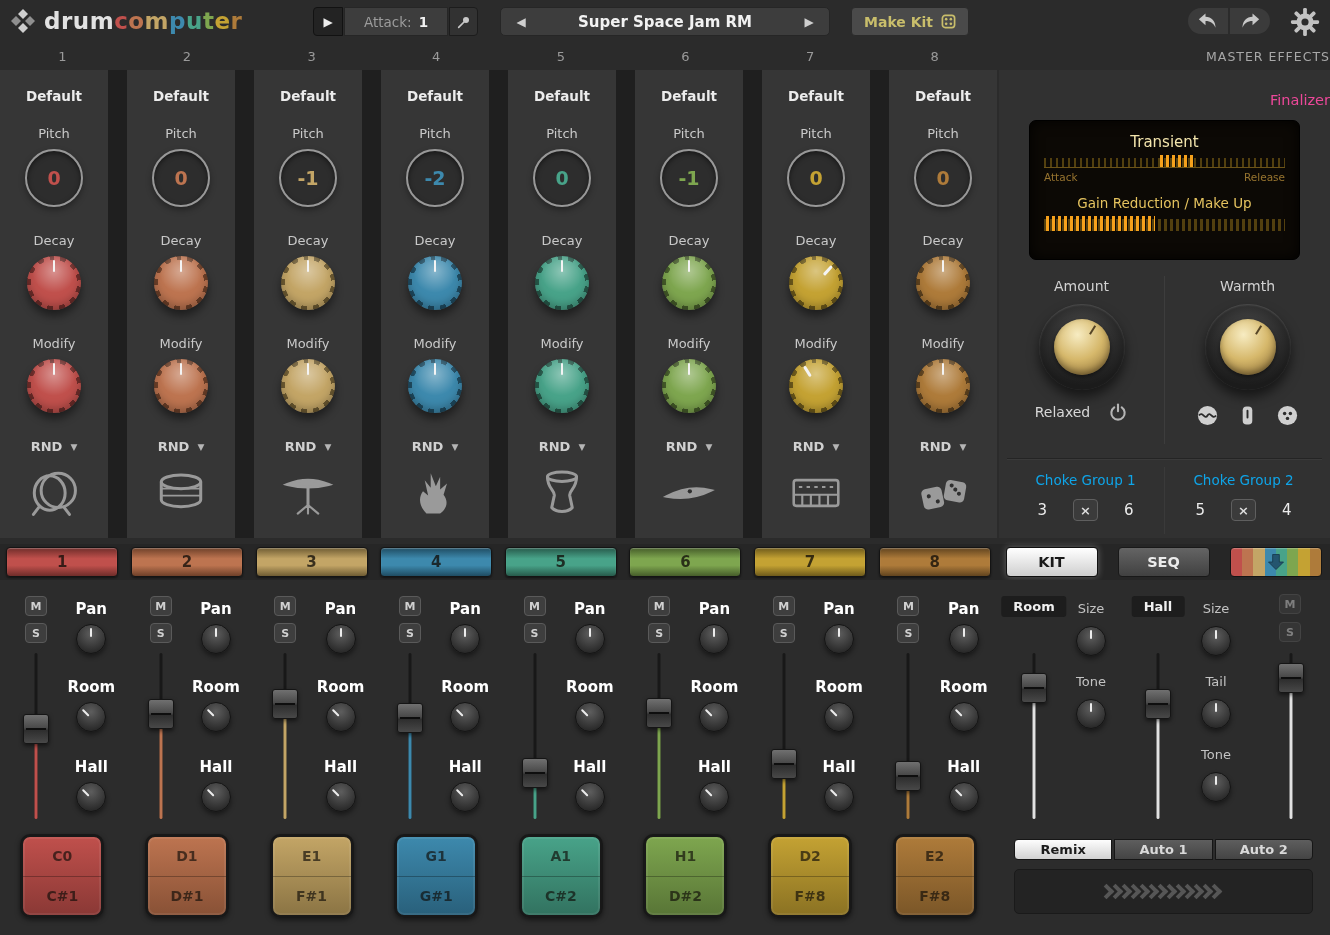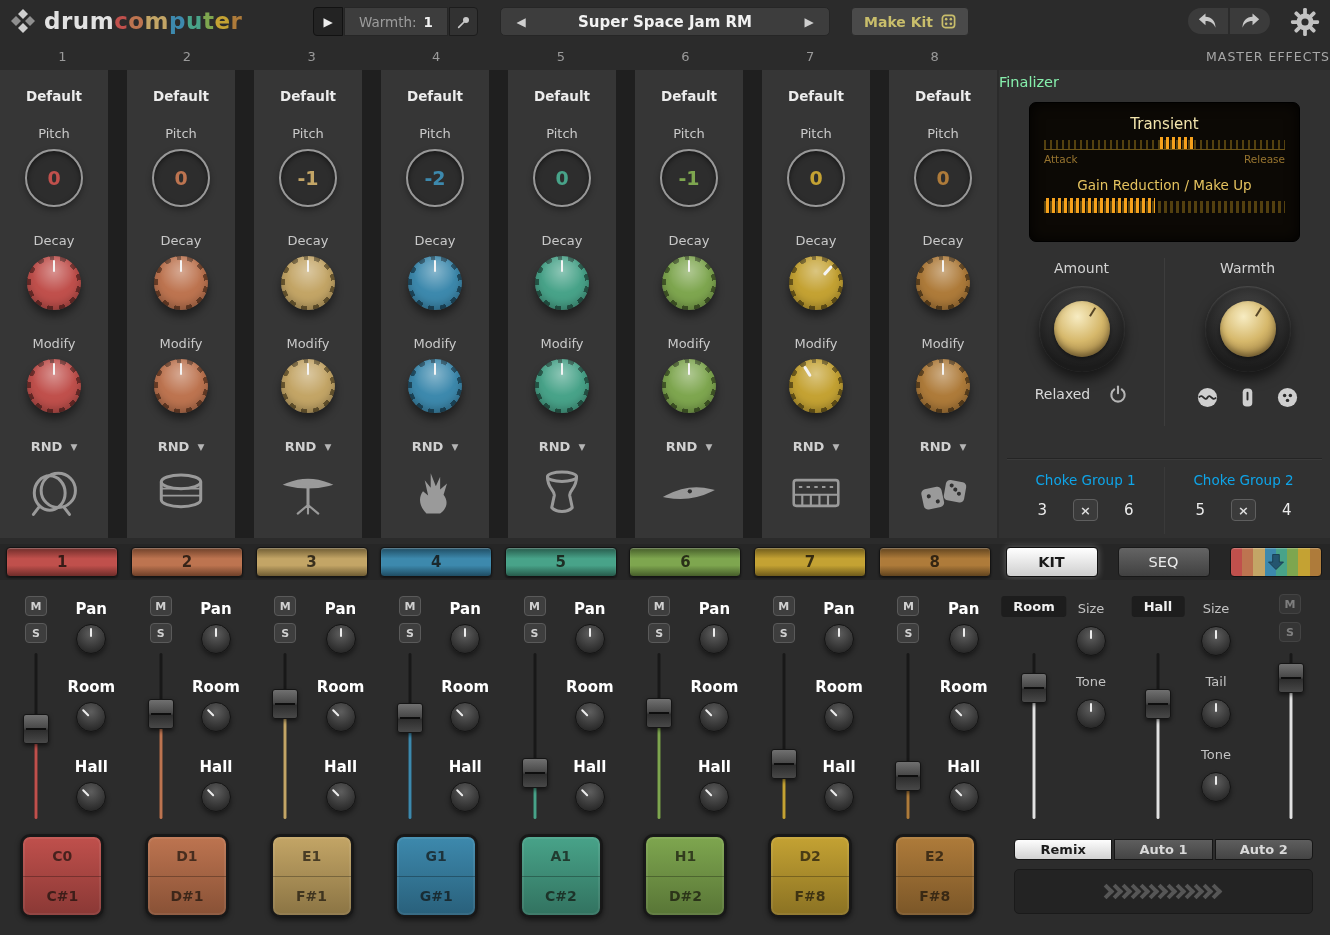--- a/index.html
+++ b/index.html
@@ -52,21 +52,21 @@
       repeating-conic-gradient(var(--ch) 0 14deg, var(--chd) 14deg 28deg);
     box-shadow:0 6px 9px rgba(0,0,0,.45), inset 0 -5px 8px rgba(0,0,0,.25);}
   .color-knob .pointer{position:absolute;left:50%;top:4px;width:2.5px;height:12px;margin-left:-1.25px;background:#f4f4f4;border-radius:2px;transform-origin:50% 23px;transform:rotate(var(--angle,0deg));}
   .rnd{margin-top:26px;display:flex;align-items:center;gap:8px;color:#d0d0d0;font-size:13px;font-weight:bold;cursor:pointer;}
   .rnd .tri{font-size:9px;color:#b5b5b5;}
   .instr-icon{margin-top:14px;width:64px;height:50px;display:flex;align-items:center;justify-content:center;cursor:pointer;}
   .instr-icon svg{width:60px;height:48px;}
 
   
   .master-panel{width:331px;margin-left:2px;background:#313131;position:relative;}
-  .fin-title{text-align:left;margin-top:4px;font-size:14.5px;color:#86efac;}
+  .fin-title{text-align:right;margin-top:22px;font-size:14.5px;color:#ec4899;}
   .fin-screen{margin:12px 30px 0;height:140px;background:#0c0905;border-radius:7px;border:1px solid #000;box-shadow:inset 0 0 14px rgba(0,0,0,.9);padding:10px 14px;}
   .fs-mode{text-align:center;color:#f2e4ac;font-size:15px;margin-top:2px;}
   .fs-meter{position:relative;height:10px;margin-top:7px;background:repeating-linear-gradient(90deg,#53400f 0 2px,rgba(0,0,0,0) 2px 6px);border-bottom:1px solid #6b5318;}
   .fs-meter .active{position:absolute;top:-3px;bottom:0;left:var(--al);width:var(--aw);background:repeating-linear-gradient(90deg,#f5a11c 0 3px,rgba(0,0,0,0) 3px 6px);}
   .fs-ar{display:flex;justify-content:space-between;color:#97742f;font-size:10.5px;margin-top:3px;}
   .fs-line2{text-align:center;color:#e5c35f;font-size:13.5px;margin-top:12px;}
   .fs-meter.m2{height:12px;margin-top:8px;border-bottom:none;background:repeating-linear-gradient(90deg,#53400f 0 3px,rgba(0,0,0,0) 3px 6px);}
   .amt-wrm{display:flex;margin-top:12px;position:relative;}
   .aw-col{flex:1;display:flex;flex-direction:column;align-items:center;}
   .aw-divider{width:1px;background:#242424;border-right:1px solid #3d3d3d;height:168px;margin-top:4px;}
@@ -87,21 +87,21 @@
 
   
   .selectrow{position:absolute;top:544px;left:0;width:100%;height:36px;background:#262626;display:flex;align-items:center;}
   .sel-cell{flex:1;display:flex;justify-content:center;}
   .sel-btn{width:112px;height:30px;border-radius:4px;border:1px solid #141414;
     background:linear-gradient(180deg, var(--chd) 0%, var(--ch) 38%, var(--ch) 62%, var(--chd) 100%);
     box-shadow:inset 0 1px 1px rgba(255,255,255,.28), 0 1px 2px rgba(0,0,0,.5);
     color:rgba(18,14,9,.78);font-size:15px;font-weight:bold;}
   .sel-right{width:333px;display:flex;justify-content:center;gap:20px;}
   .kit-btn{width:92px;height:30px;border-radius:4px;background:linear-gradient(180deg,#ffffff,#cfcfcf);border:1px solid #111;color:#191919;font-weight:bold;font-size:14.5px;box-shadow:0 0 7px rgba(255,255,255,.28);}
-  .seq-btn{width:92px;height:30px;border-radius:4px;background:linear-gradient(180deg,#646464,#414141);border:1px solid #191919;color:#ebebeb;font-weight:normal;font-size:14.5px;}
+  .seq-btn{width:92px;height:30px;border-radius:4px;background:linear-gradient(180deg,#646464,#414141);border:1px solid #191919;color:#ebebeb;font-weight:bold;font-size:14.5px;}
   .rainbow-btn{width:92px;height:30px;border-radius:4px;border:1px solid #141414;position:relative;
     background:linear-gradient(90deg,#c0504c 0 12.5%,#bd7450 12.5% 25%,#c3a566 25% 37.5%,#3d89ad 37.5% 50%,#48a389 50% 62.5%,#7ea64f 62.5% 75%,#c4a233 75% 87.5%,#ae7b3a 87.5% 100%);
     box-shadow:inset 0 1px 1px rgba(255,255,255,.25);}
   .rainbow-btn svg{position:absolute;left:50%;top:50%;width:20px;height:20px;transform:translate(-50%,-50%);}
 
   
   .mixer{position:absolute;top:580px;left:0;width:100%;height:246px;background:#2c2c2c;display:flex;}
   .mixstrip{flex:1;display:flex;padding-left:14px;}
   .ms-left{width:44px;display:flex;flex-direction:column;align-items:center;}
   .ms-btn{width:22px;height:20px;background:#3e3e3e;border:1px solid #5a5a5a;border-radius:4px;color:#d0d0d0;font-size:11px;font-weight:bold;display:flex;align-items:center;justify-content:center;}
@@ -185,21 +185,21 @@
 
           <span class="logo-letter" style="--c: #ae7b3a;">r</span>
 
       </span>
     </div>
 
     <button class="play-btn">
       <span>▶</span>
     </button>
     <div class="pattern-box">
-      <span class="dim">Warmth:</span>
+      <span class="dim">Attack:</span>
       <span class="val">1</span>
     </div>
     <button class="pin-btn">
       <svg viewBox="0 0 24 24" width="16" height="16">
         <circle cx="15" cy="9" r="4.5" fill="#c8c8c8"></circle>
         <path d="M12 12 L4 20" stroke="#c8c8c8" stroke-width="2.5" stroke-linecap="round" fill="none"></path>
       </svg>
     </button>
 
     <div class="preset-box">

